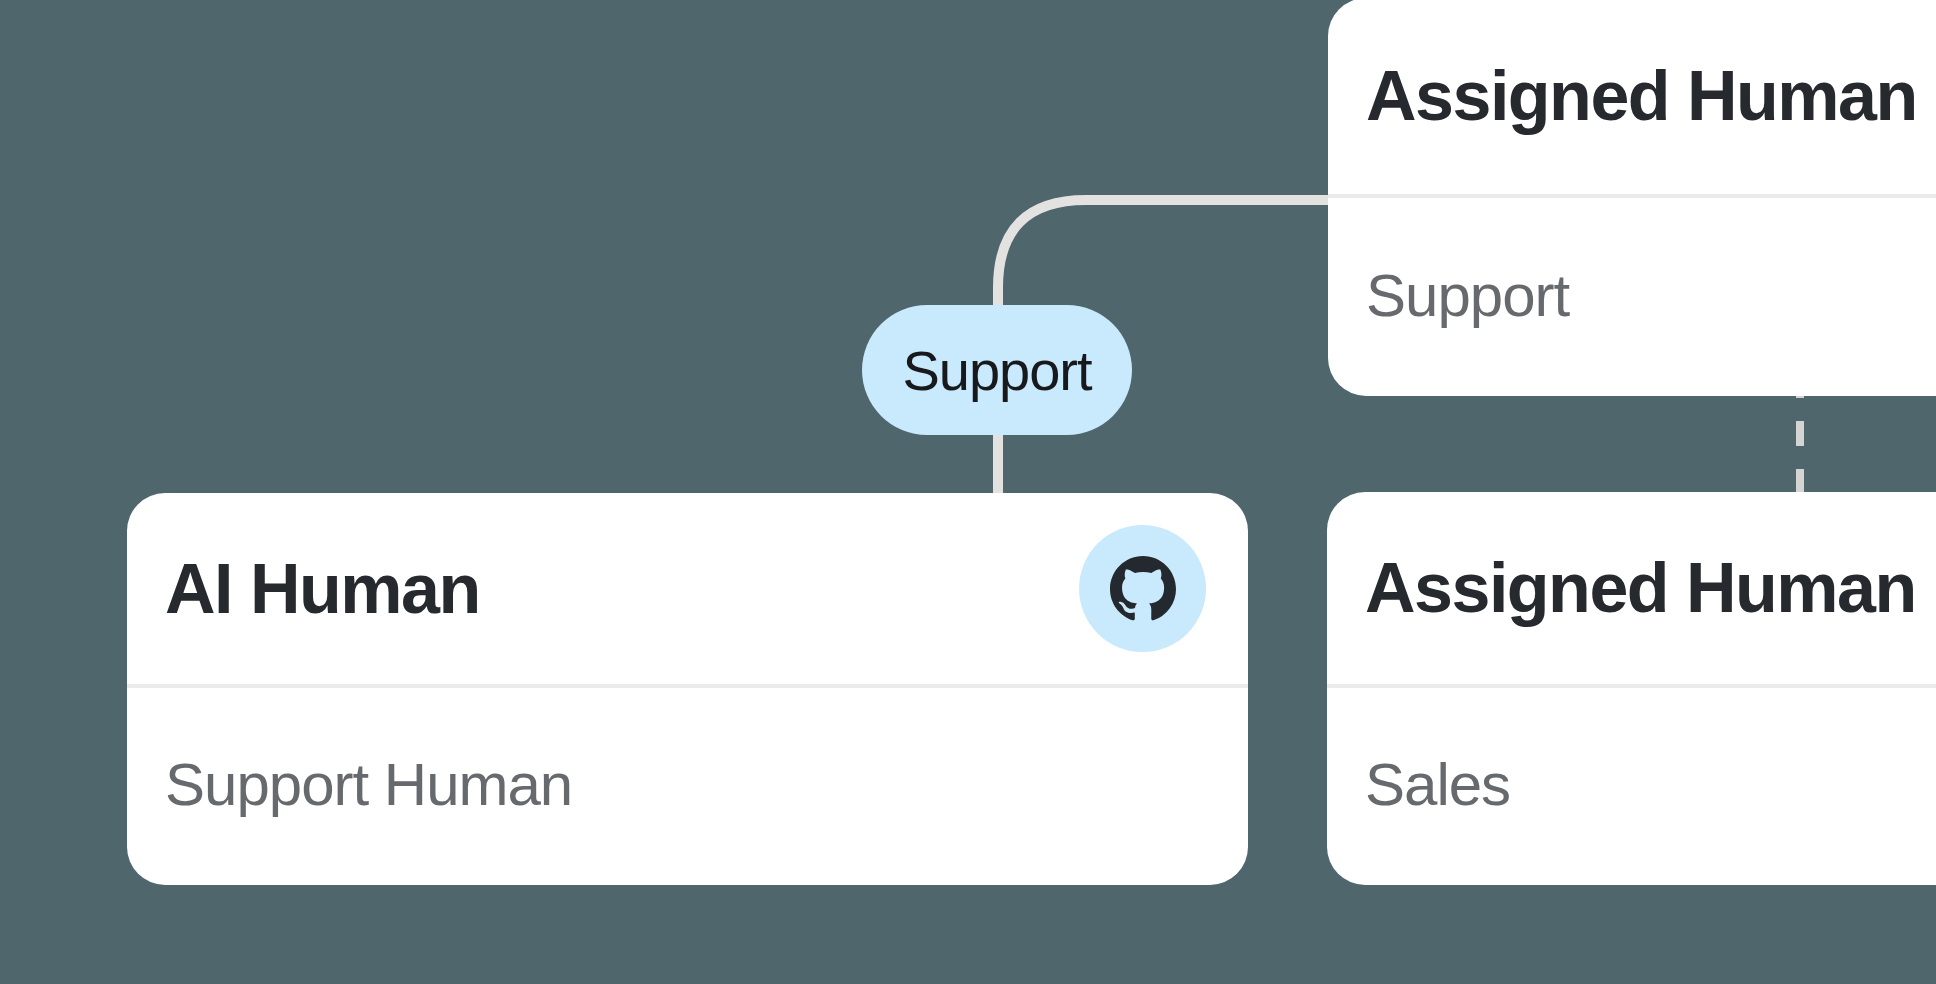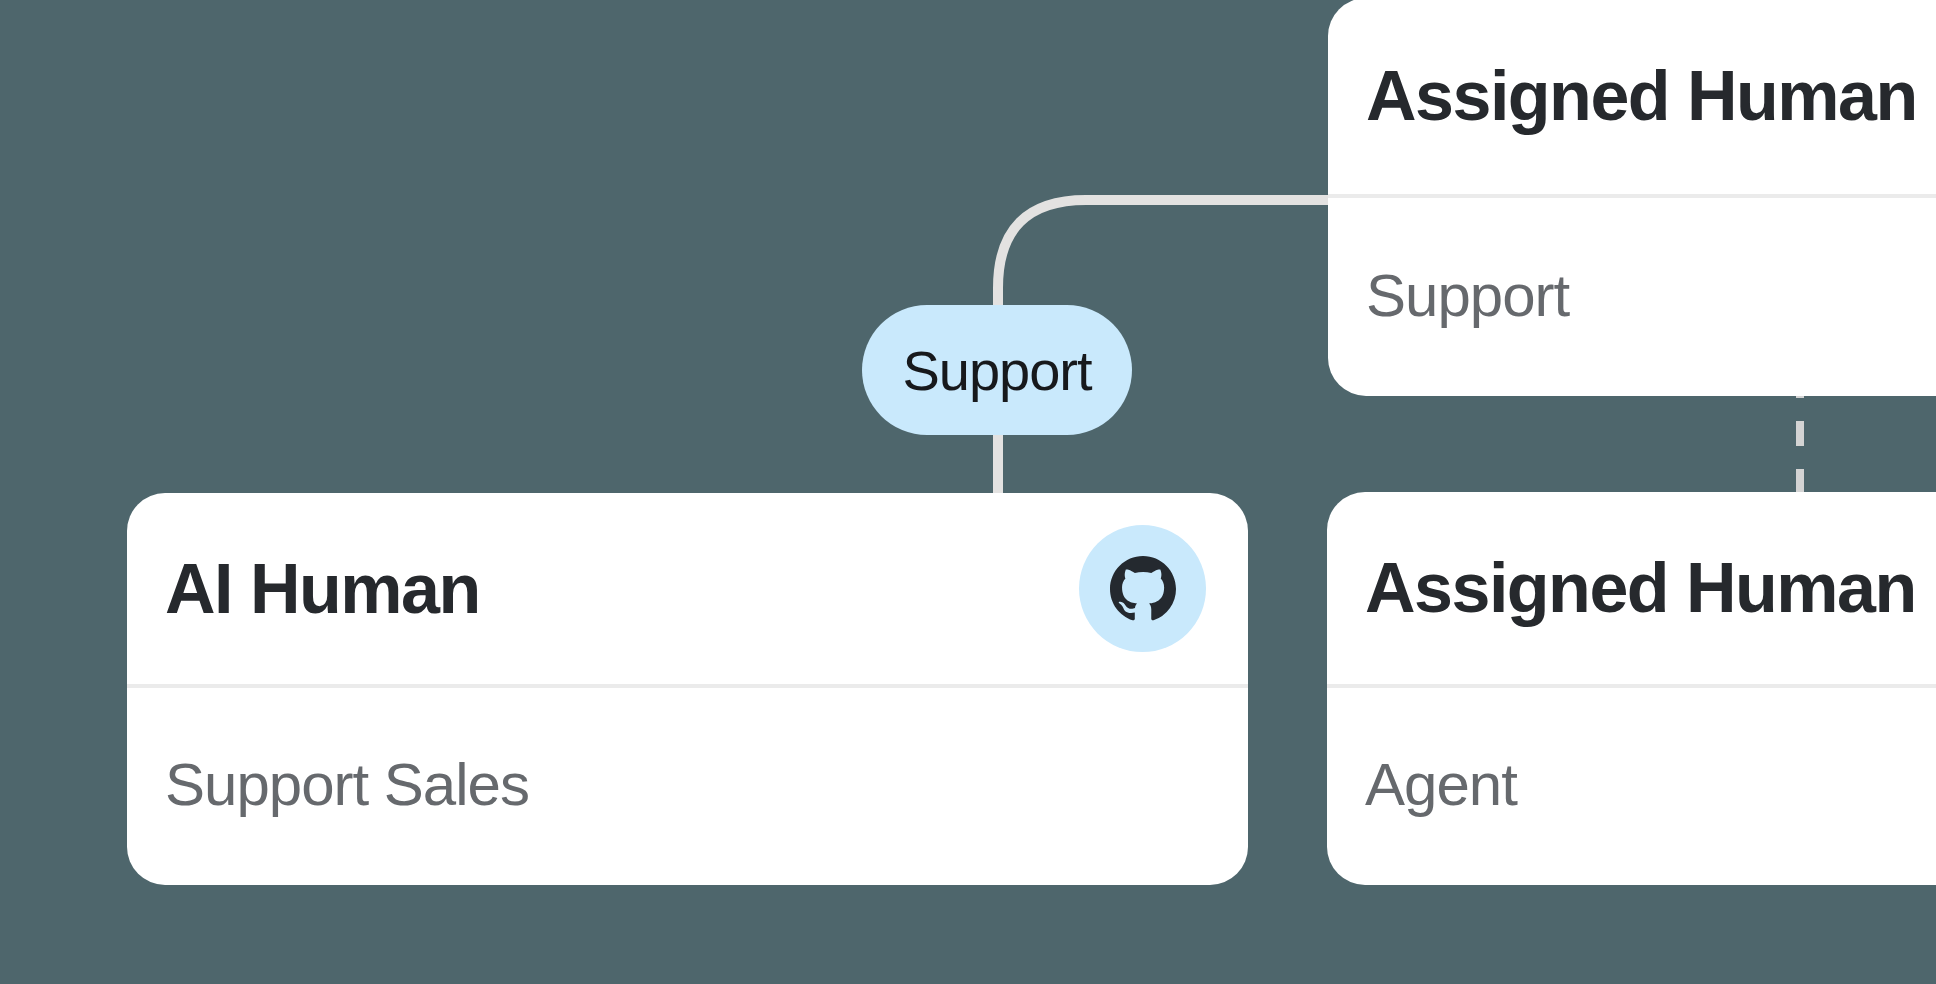--- a/index.html
+++ b/index.html
@@ -51,42 +51,42 @@
     <div class="node-body">
       <div class="node-subtitle">Support</div>
     </div>
   </div>
 
   <div class="node node-bottom-right">
     <div class="node-header">
       <div class="node-title">Assigned Human</div>
     </div>
     <div class="node-body">
-      <div class="node-subtitle">Agent</div>
+      <div class="node-subtitle">Sales</div>
     </div>
   </div>
 
   <div class="node node-ai">
     <div class="node-header">
       <div class="node-title">AI Human</div>
       <div class="icon-badge">
         <svg viewBox="0 0 16 16" aria-hidden="true">
           <path d="M8 0C3.58 0 0 3.58 0 8c0 3.54 2.29 6.53 5.47 7.59.4.07.55-.17.55-.38
                    0-.19-.01-.82-.01-1.49-2.01.37-2.53-.49-2.69-.94-.09-.23-.48-.94-.82-1.13
                    -.28-.15-.68-.52-.01-.53.63-.01 1.08.58 1.23.82.72 1.21 1.87.87 2.33.66
                    .07-.52.28-.87.51-1.07-1.78-.2-3.64-.89-3.64-3.95 0-.87.31-1.59.82-2.15
                    -.08-.2-.36-1.02.08-2.12 0 0 .67-.21 2.2.82.64-.18 1.32-.27 2-.27s1.36.09 2 .27
                    c1.53-1.04 2.2-.82 2.2-.82.44 1.1.16 1.92.08 2.12.51.56.82 1.27.82 2.15
                    0 3.07-1.87 3.75-3.65 3.95.29.25.54.73.54 1.48 0 1.07-.01 1.93-.01 2.2
                    0 .21.15.46.55.38A8.01 8.01 0 0 0 16 8c0-4.42-3.58-8-8-8Z"></path>
         </svg>
       </div>
     </div>
     <div class="node-body">
-      <div class="node-subtitle">Support Sales</div>
+      <div class="node-subtitle">Support Human</div>
     </div>
   </div>
 
   <div class="edge-pill">
     <span>Support</span>
   </div>
 
 </div>
 
 </body></html>

